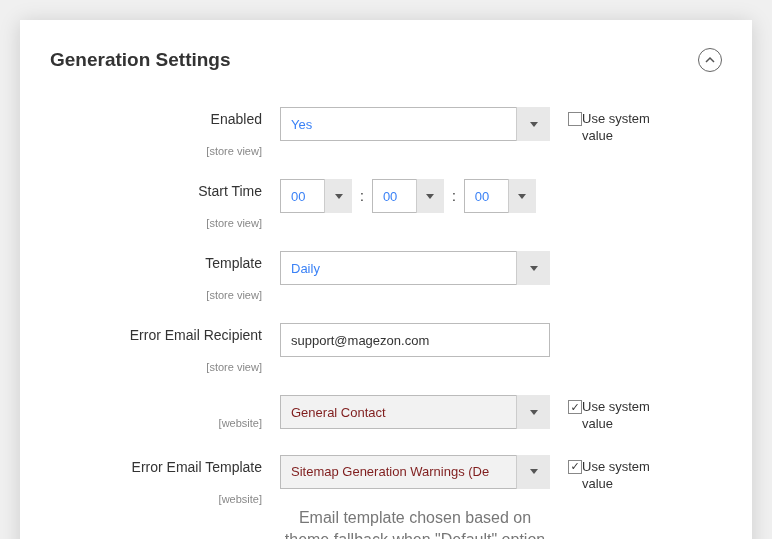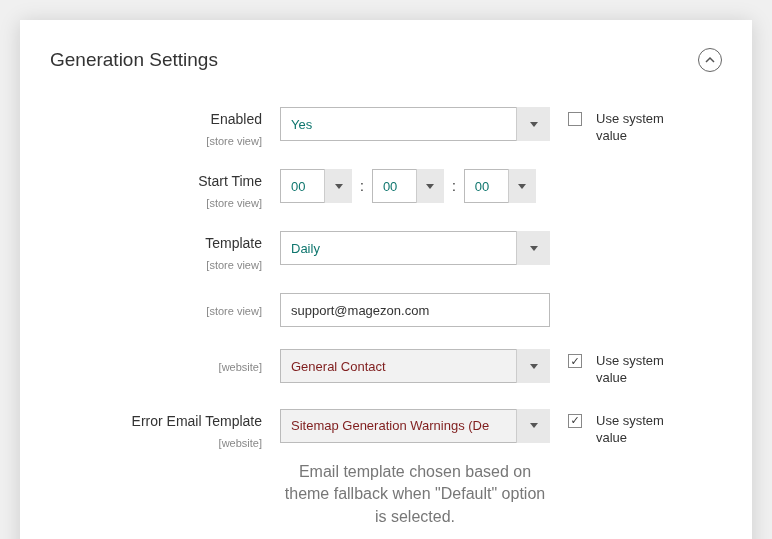--- a/index.html
+++ b/index.html
@@ -17,21 +17,21 @@
 }
 .panel-header {
   display: flex;
   justify-content: space-between;
   align-items: center;
   margin-bottom: 35px;
 }
 .panel-title {
   font-size: 19px;
   color: #333;
-  font-weight: 400;
+  font-weight: 700;
 }
 .collapse-btn {
   width: 24px;
   height: 24px;
   border: 1.5px solid #666;
   border-radius: 50%;
   display: flex;
   align-items: center;
   justify-content: center;
   cursor: pointer;
@@ -51,41 +51,41 @@
 .label-main {
   font-size: 14px;
   color: #333;
   font-weight: 400;
   display: block;
 }
 .label-scope {
   font-size: 11px;
   color: #888;
   display: block;
-  margin-top: 8px;
+  margin-top: 18px;
 }
 .control-col {
   width: 270px;
 }
 .extra-col {
   padding-left: 18px;
   padding-top: 4px;
 }
 .select-wrap {
   position: relative;
   display: inline-block;
 }
 .select-wrap.full { width: 100%; }
 .select-input {
   width: 100%;
   height: 34px;
   border: 1px solid #bbb;
   padding: 0 40px 0 10px;
   font-size: 13px;
-  color: #0f766e;
+  color: #3b82f6;
   background: #fff;
   outline: none;
 }
 .select-input.disabled {
   background: #f2f2f2;
   color: #7f1d1d;
 }
 .select-arrow {
   position: absolute;
   right: 0;
@@ -126,21 +126,21 @@
 .time-select .select-input { padding: 0 32px 0 10px; text-align: left; }
 .time-select .select-arrow { width: 28px; }
 .colon {
   font-size: 14px;
   color: #333;
   padding: 0 2px;
 }
 .checkbox-wrap {
   display: flex;
   align-items: flex-start;
-  gap: 14px;
+  gap: 0;
   font-size: 13px;
   color: #333;
   max-width: 110px;
   line-height: 1.3;
 }
 .checkbox {
   width: 14px;
   height: 14px;
   border: 1px solid #888;
   display: inline-flex;
@@ -229,20 +229,21 @@
     <div class="control-col">
       <div class="select-wrap full">
         <input class="select-input" readonly="" value="Daily" style="">
         <div class="select-arrow"></div>
       </div>
     </div>
   </div>
 
   <div class="form-row">
     <div class="label-col">
+      <span class="label-main">Error Email Recipient</span>
       <span class="label-scope">[store view]</span>
     </div>
     <div class="control-col">
       <input type="text" class="text-input" value="support@magezon.com" style="">
     </div>
   </div>
 
   <div class="form-row">
     <div class="label-col">
       <span class="label-scope">[website]</span>

